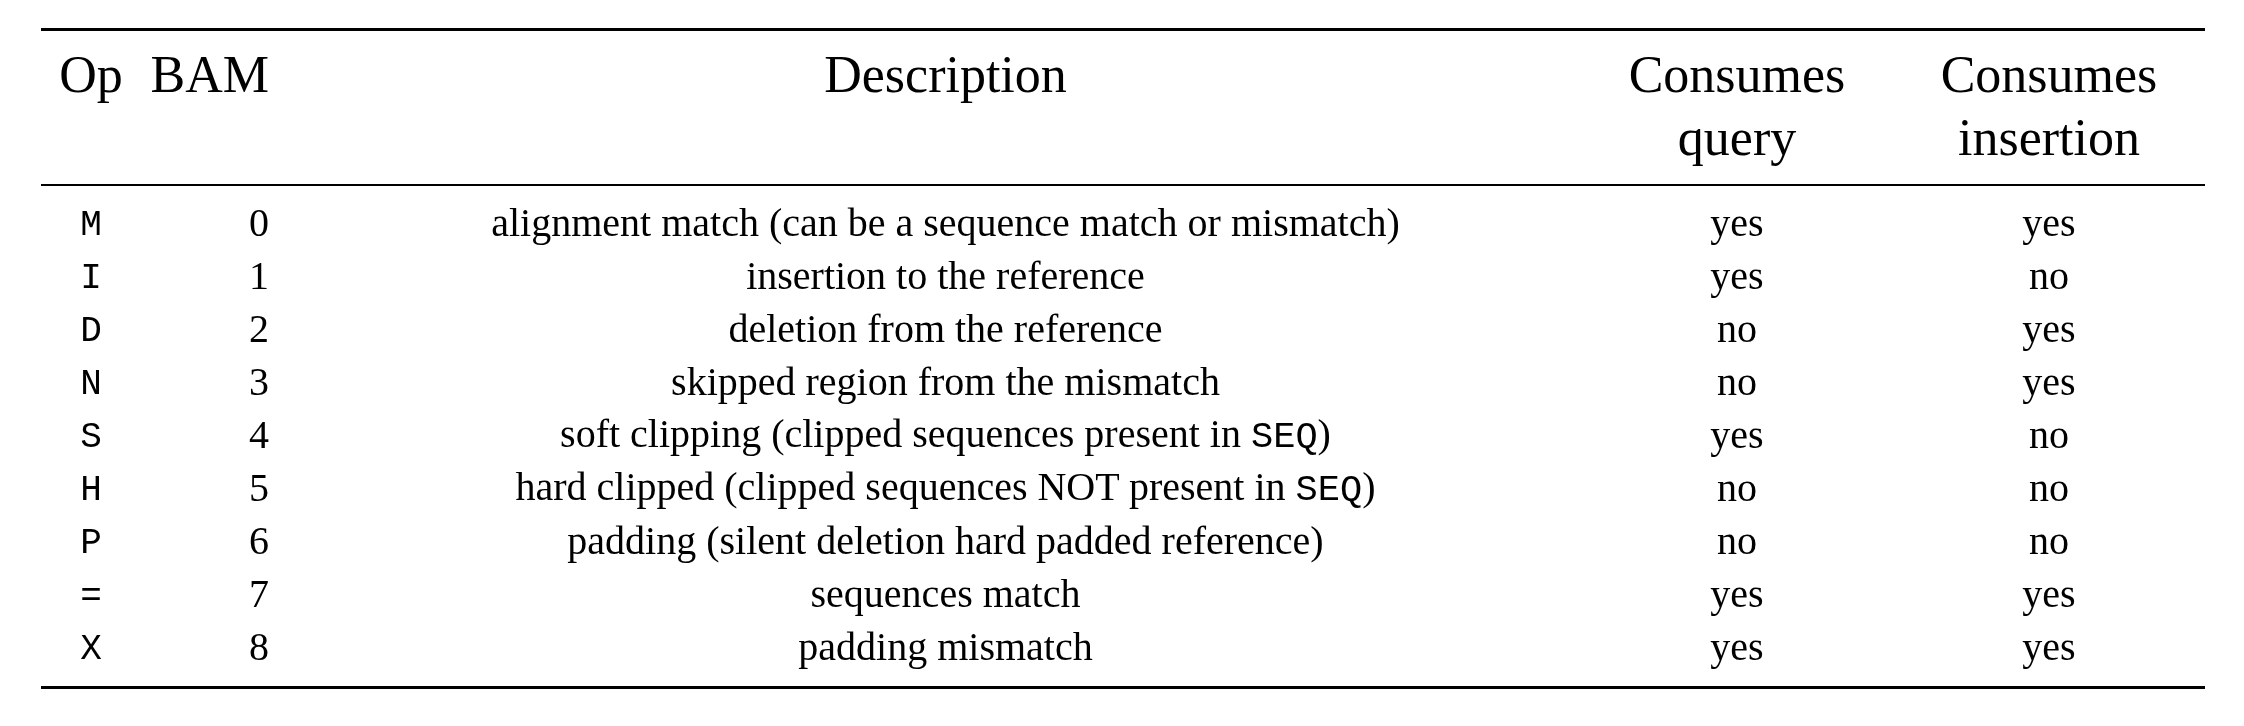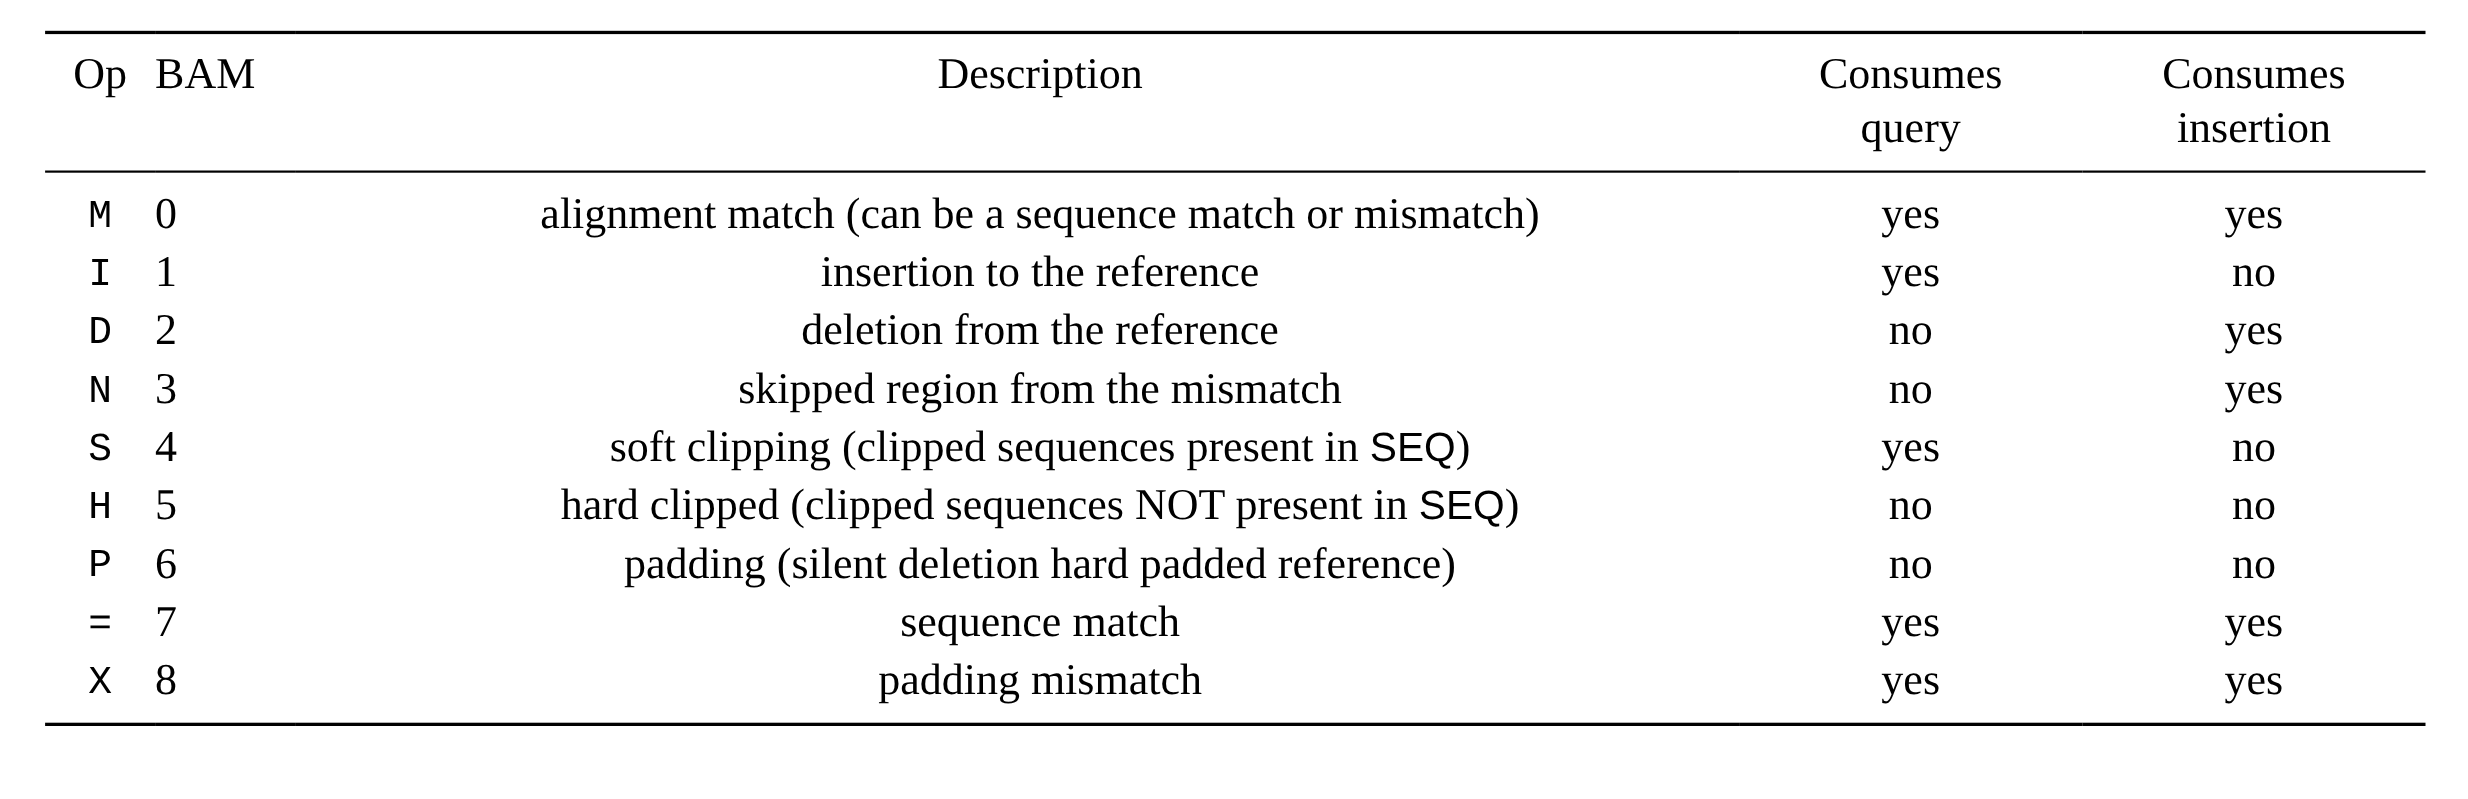--- a/index.html
+++ b/index.html
@@ -42,21 +42,21 @@
   }
   .rule-mid {
     border-bottom: 2px solid #000;
   }
   .rule-bottom {
     border-top: 3px solid #000;
   }
 
   thead th {
     font-weight: normal;
-    font-size: 40px;
+    font-size: 52px;
     line-height: 1.22;
     padding: 0;
     vertical-align: top;
   }
 
   thead tr.header-row th {
     padding-top: 12px;
     padding-bottom: 14px;
   }
 
@@ -76,35 +76,35 @@
   }
 
   
   col.col-op        { width: 100px; }
   col.col-bam       { width: 128px; }
   col.col-desc      { width: 1312px; }
   col.col-cquery    { width: 312px; }
   col.col-cref      { width: 312px; }
 
   .c-op      { text-align: center; }
-  .c-bam     { text-align: left; }
+  .c-bam     { text-align: right; }
   .c-desc    { text-align: center; padding-left: 41px !important; }
   .c-cq      { text-align: center; }
   .c-cr      { text-align: center; }
 
   th.c-desc  { padding-left: 41px !important; }
 
   .op-code {
     font-family: "Liberation Mono", "DejaVu Sans Mono", monospace;
     font-size: 36px;
     letter-spacing: 0;
   }
 
   .mono-inline {
-    font-family: Liberation Sans, sans-serif;
+    font-family: Liberation Mono, monospace;
     font-size: 37px;
   }
 
   .hdr-line2 { display: block; }
 </style>
 </head>
 <body>
 
 <div class="table-wrap">
   <table class="cigar-table">
@@ -187,21 +187,21 @@
         <tr>
           <td class="c-op"><span class="op-code">P</span></td>
           <td class="c-bam">6</td>
           <td class="c-desc"><span>padding (silent deletion hard padded reference)</span></td>
           <td class="c-cq">no</td>
           <td class="c-cr">no</td>
         </tr>
         <tr>
           <td class="c-op"><span class="op-code">=</span></td>
           <td class="c-bam">7</td>
-          <td class="c-desc"><span>sequence match</span></td>
+          <td class="c-desc"><span>sequences match</span></td>
           <td class="c-cq">yes</td>
           <td class="c-cr">yes</td>
         </tr>
         <tr>
           <td class="c-op"><span class="op-code">X</span></td>
           <td class="c-bam">8</td>
           <td class="c-desc"><span>padding mismatch</span></td>
           <td class="c-cq">yes</td>
           <td class="c-cr">yes</td>
         </tr>

